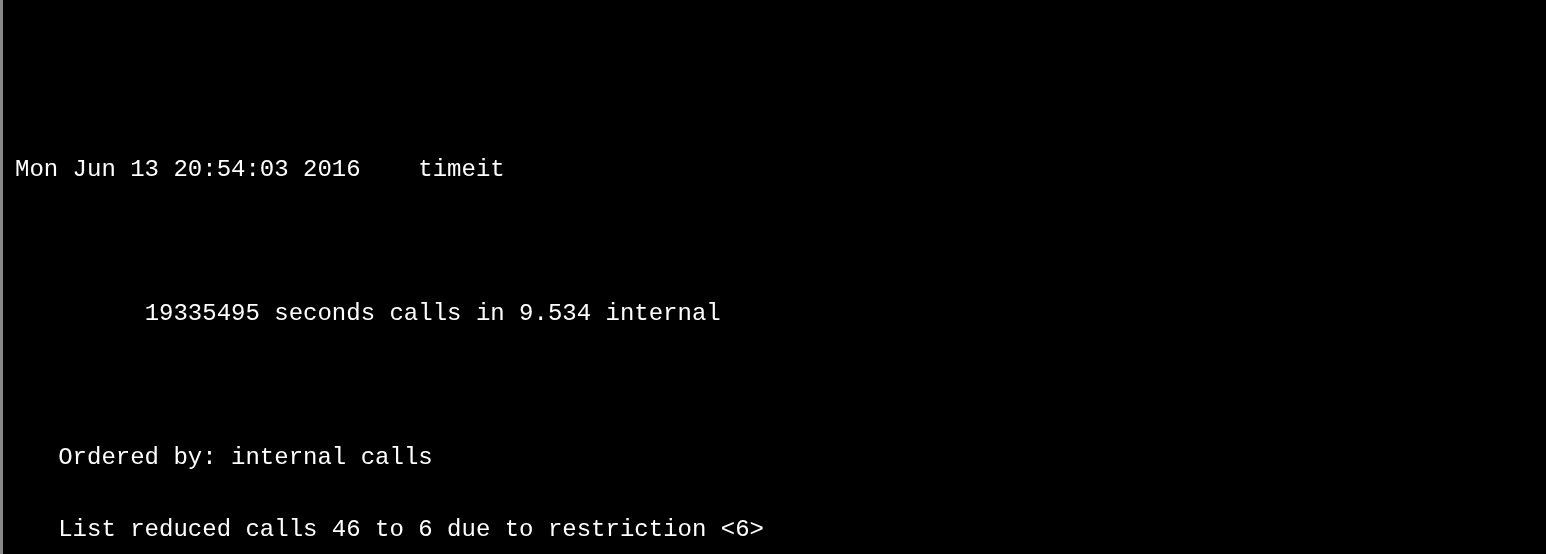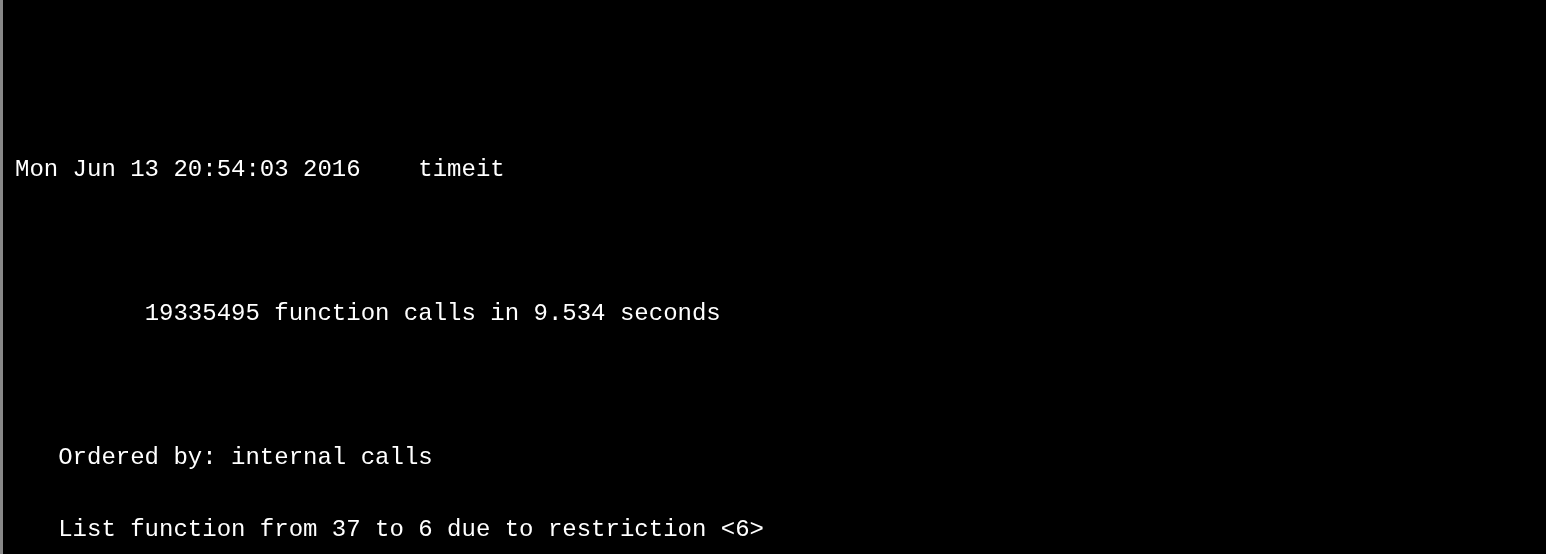--- a/index.html
+++ b/index.html
@@ -23,22 +23,22 @@
       white-space: pre;
     }
   </style>
 </head>
 <body>
 
 
 
 <div class="line"><span>Mon Jun 13 20:54:03 2016</span>    <span>timeit</span></div>
 <div class="line"> </div>
-<div class="line"><span>         </span><span>19335495</span><span> function calls in </span><span>9.534</span><span> seconds</span></div>
+<div class="line"><span>         </span><span>19335495</span><span> seconds calls in </span><span>9.534</span><span> internal</span></div>
 <div class="line"> </div>
 <div class="line"><span>   Ordered by: </span><span>internal calls</span></div>
-<div class="line"><span>   List function from </span><span>37</span><span> to </span><span>6</span><span> due to restriction &lt;6&gt;</span></div>
+<div class="line"><span>   List reduced calls </span><span>46</span><span> to </span><span>6</span><span> due to restriction &lt;6&gt;</span></div>
 
 
 
 
 
 
 
 </body></html>

